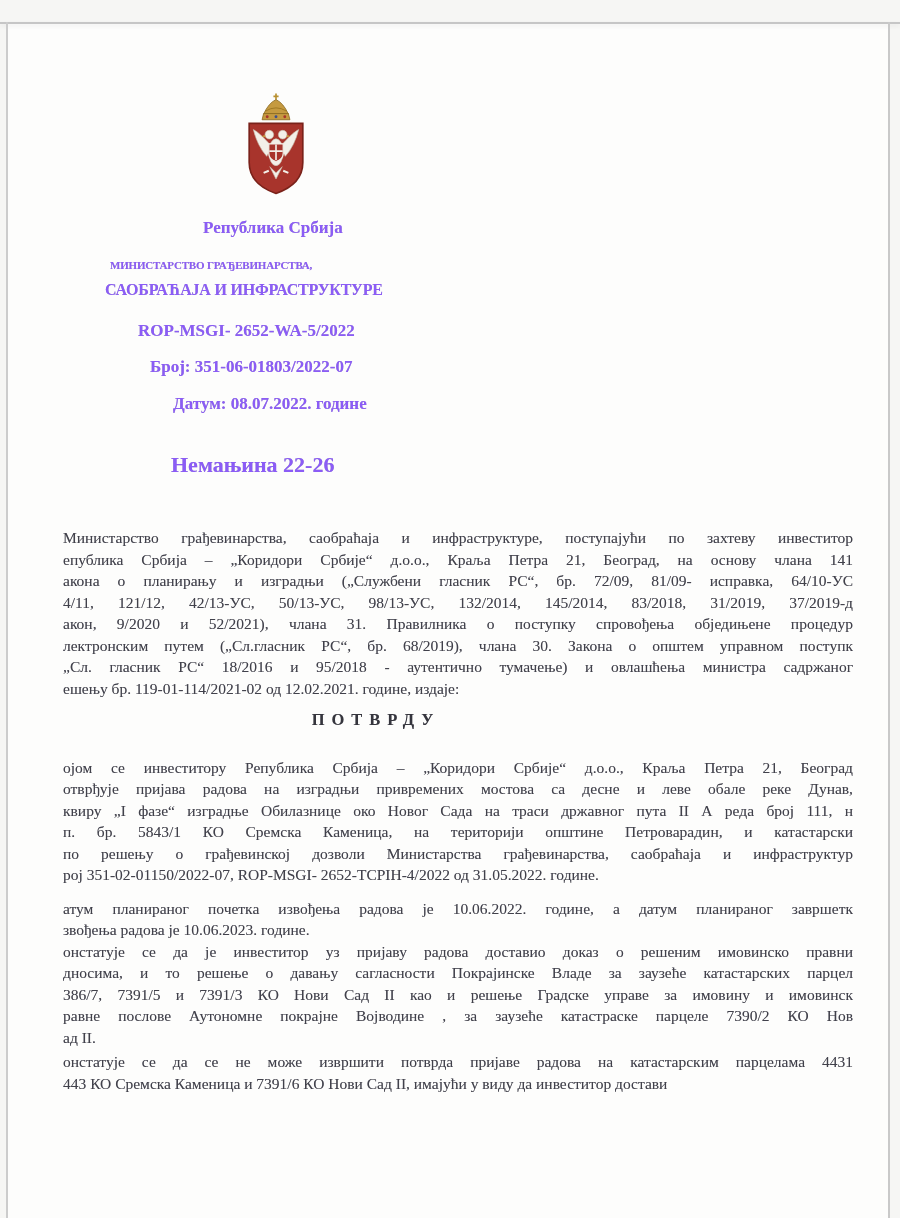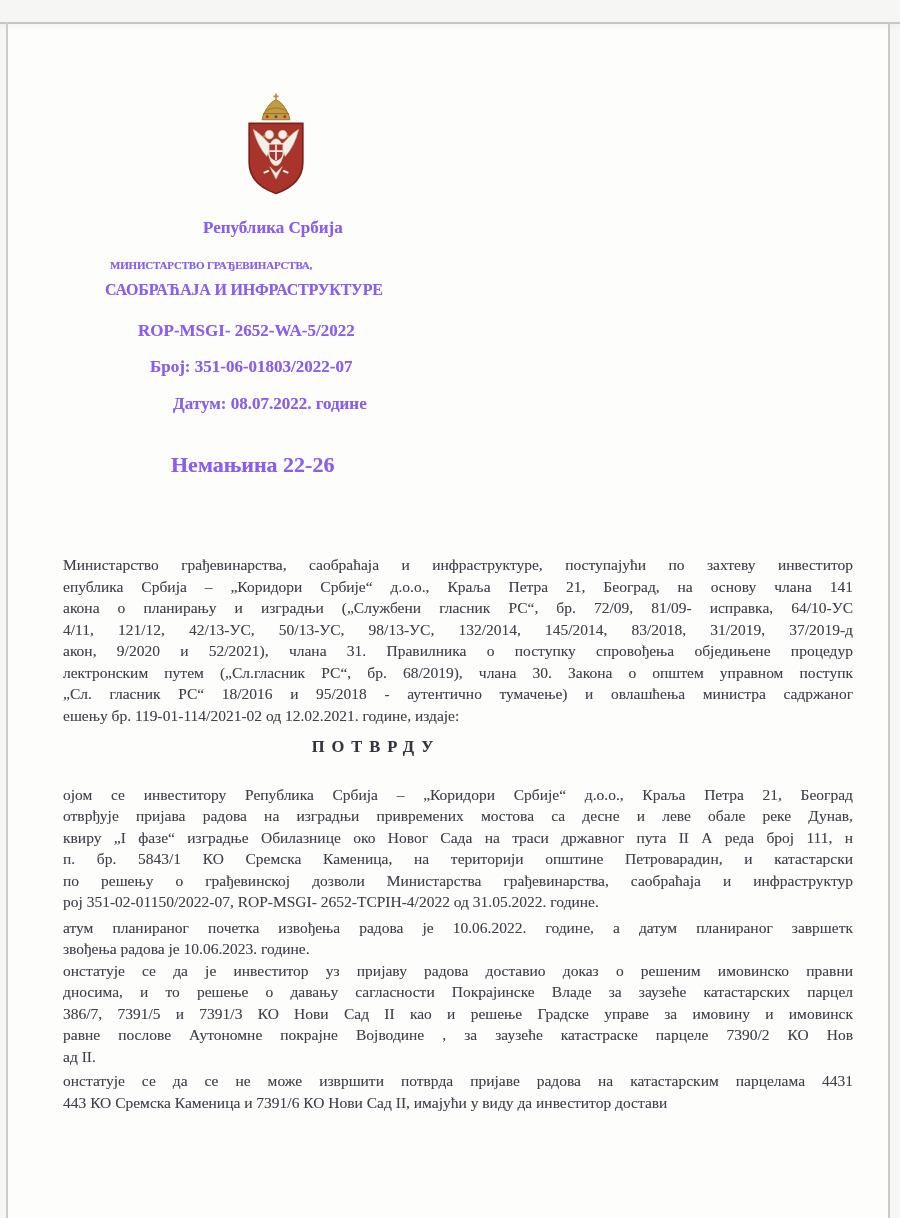--- a/index.html
+++ b/index.html
@@ -36,25 +36,25 @@
     position:absolute;font-weight:bold;color:#8b5cf6;white-space:nowrap;
   }
   .country  {left:203px;top:218px;font-size:17px;}
   .ministry1{left:110px;top:259px;font-size:11px;letter-spacing:-0.2px;}
   .ministry2{left:105px;top:281px;font-size:16px;letter-spacing:-0.2px;}
   .rop      {left:138px;top:321px;font-size:17px;}
   .casenum  {left:150px;top:357px;font-size:17px;}
   .datenum  {left:135px;top:394px;font-size:17px;margin-left:38px;}
   .address  {left:171px;top:452px;font-size:22px;}
   .body-col{
-    position:absolute;left:63px;top:554px;width:790px;
+    position:absolute;left:63px;top:527px;width:790px;
     font-size:15.5px;line-height:21.5px;color:#41414b;
   }
   .para{margin:0;}
-  .para-p2{margin-bottom:4px;}
+  .para-p2{margin-bottom:12px;}
   .para-p3{}
   .para-p4{margin-bottom:3px;}
   .tline{text-align:justify;text-align-last:justify;}
   .tline-last{text-align-last:left;}
   .doc-title{
     font-weight:bold;letter-spacing:7px;text-align:center;
     transform:translateX(-82px);
     margin-top:10px;margin-bottom:26px;
     font-size:16.5px;color:#35353d;
   }

